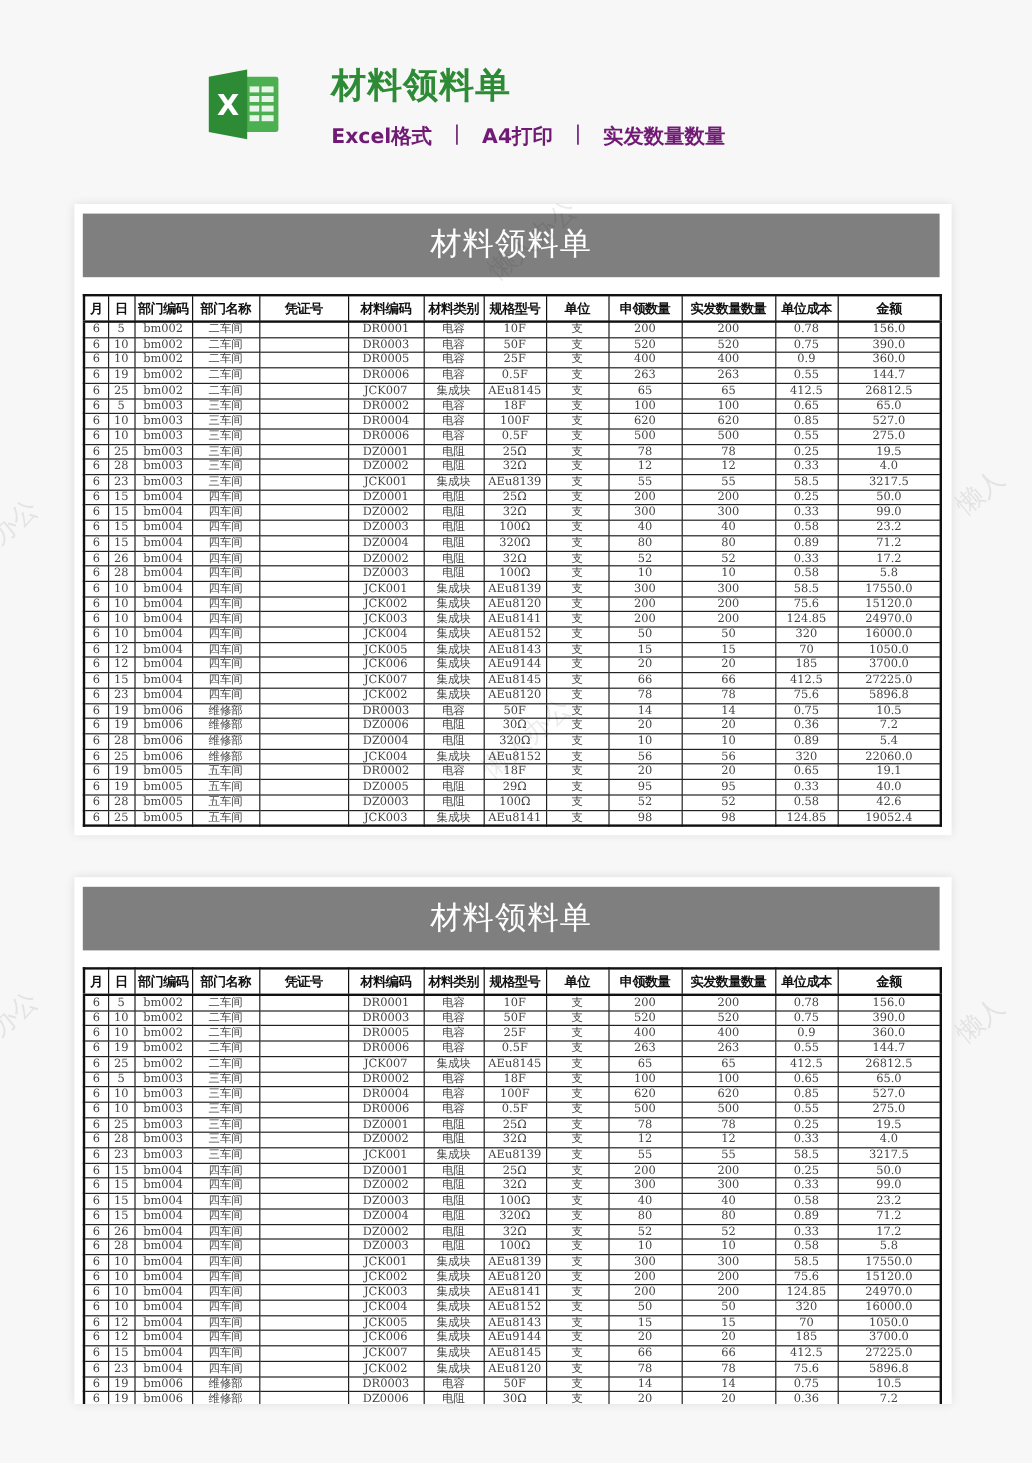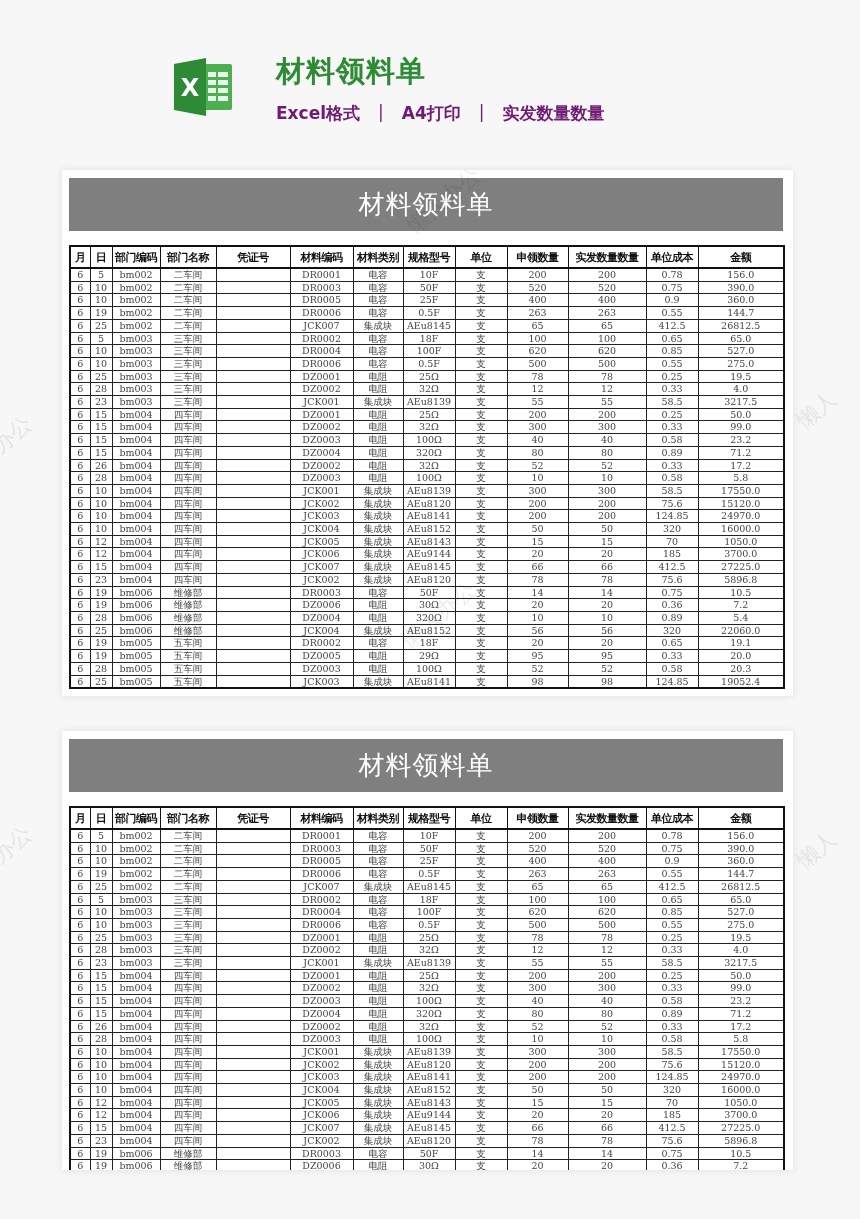--- a/index.html
+++ b/index.html
@@ -541,36 +541,36 @@
           <td>bm005</td>
           <td>五车间</td>
           <td></td>
           <td>DZ0005</td>
           <td>电阻</td>
           <td>29Ω</td>
           <td>支</td>
           <td>95</td>
           <td>95</td>
           <td>0.33</td>
-          <td>20.0</td>
+          <td>40.0</td>
         </tr>
         <tr>
           <td>6</td>
           <td>28</td>
           <td>bm005</td>
           <td>五车间</td>
           <td></td>
           <td>DZ0003</td>
           <td>电阻</td>
           <td>100Ω</td>
           <td>支</td>
           <td>52</td>
           <td>52</td>
           <td>0.58</td>
-          <td>20.3</td>
+          <td>42.6</td>
         </tr>
         <tr>
           <td>6</td>
           <td>25</td>
           <td>bm005</td>
           <td>五车间</td>
           <td></td>
           <td>JCK003</td>
           <td>集成块</td>
           <td>AEu8141</td>

